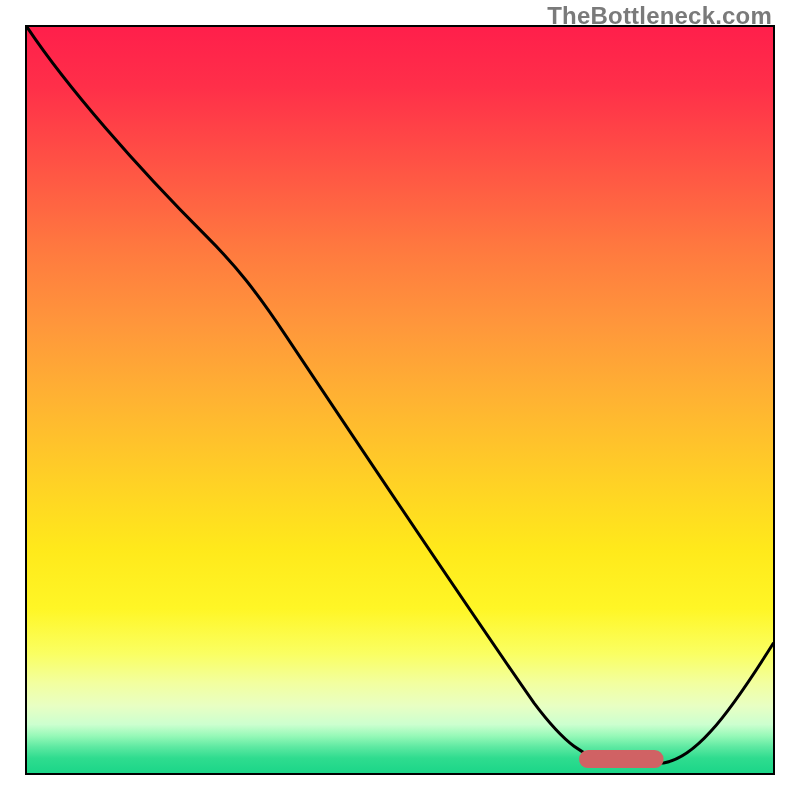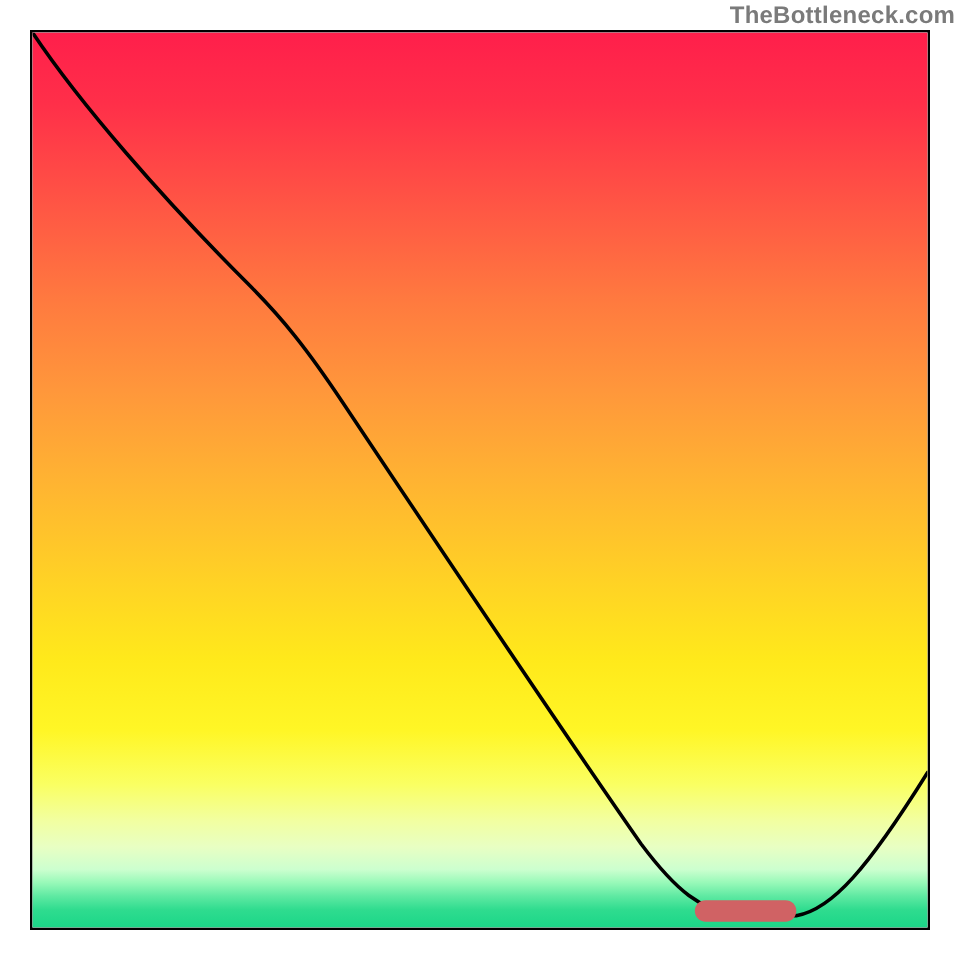--- a/index.html
+++ b/index.html
@@ -12,22 +12,22 @@
     overflow: hidden;
   }
   .container {
     position: relative;
     width: 800px;
     height: 800px;
   }
   .watermark {
     position: absolute;
     top: 2px;
-    right: 4px;
-    font-size: 20px;
+    right: 28px;
+    font-size: 24px;
     font-weight: 600;
     color: #7a7a7a;
     letter-spacing: 0.2px;
     z-index: 30;
   }
   .plot-frame {
     position: absolute;
     left: 25px;
     top: 25px;
     width: 750px;

